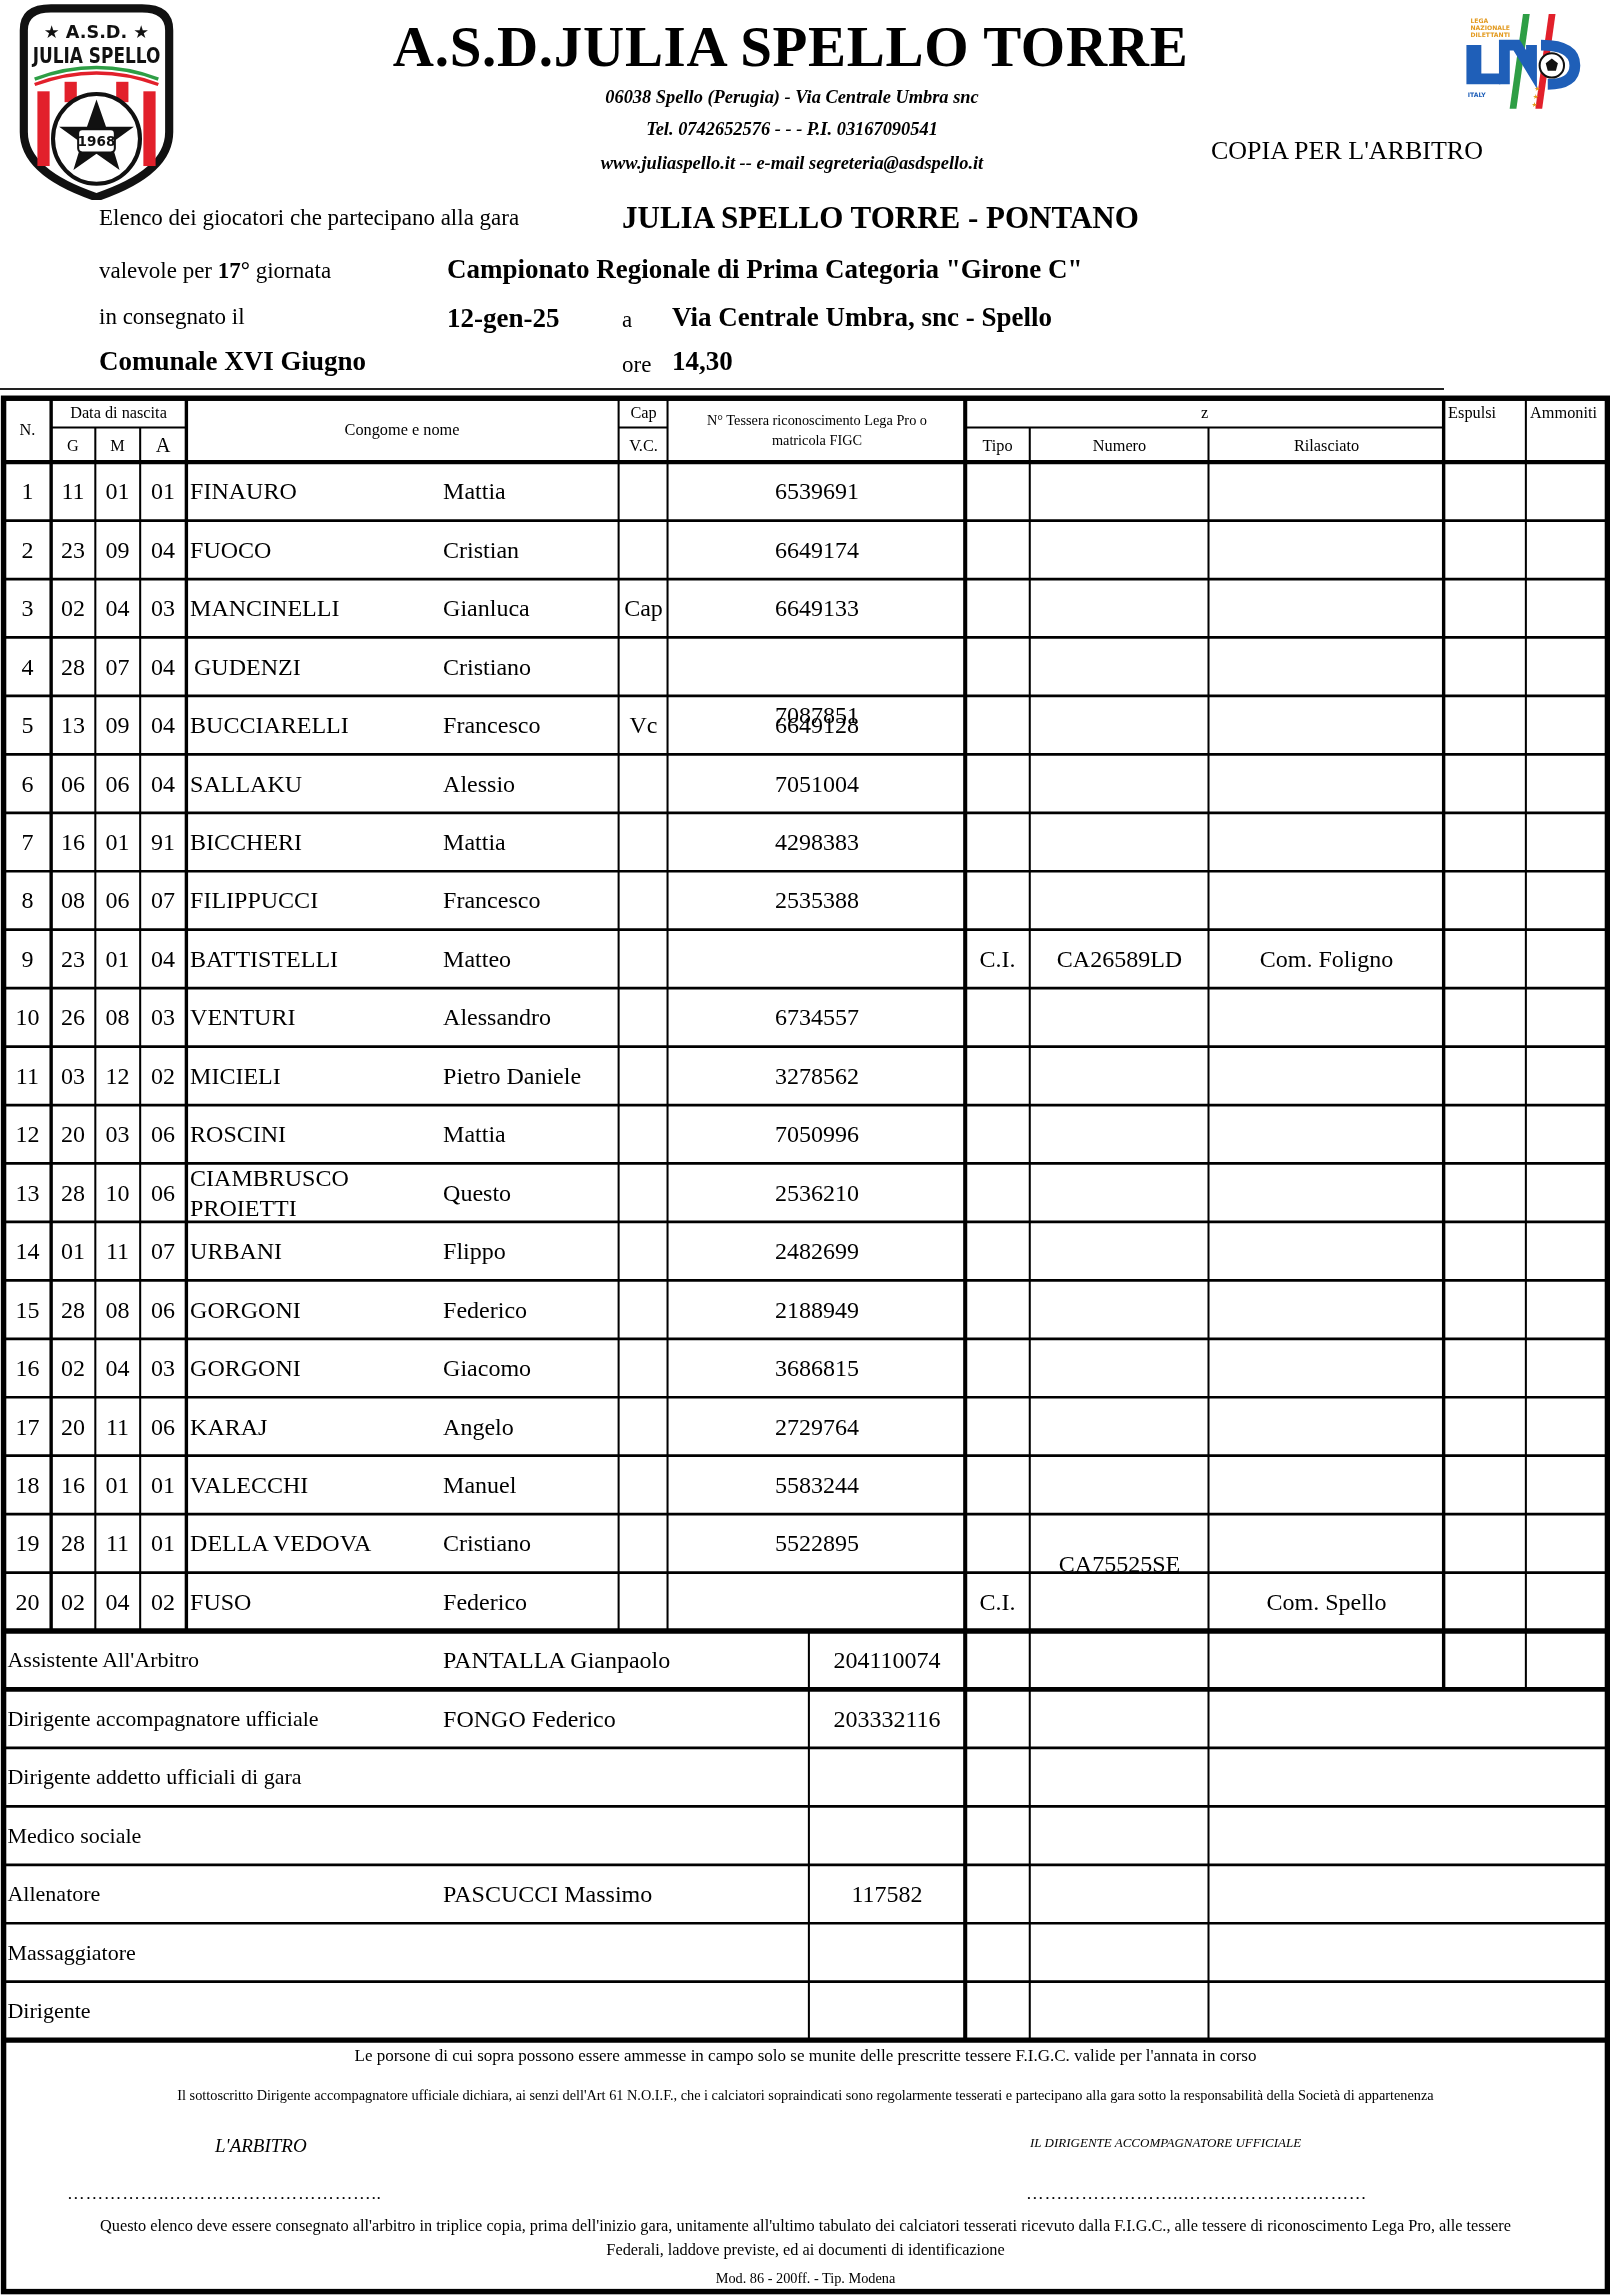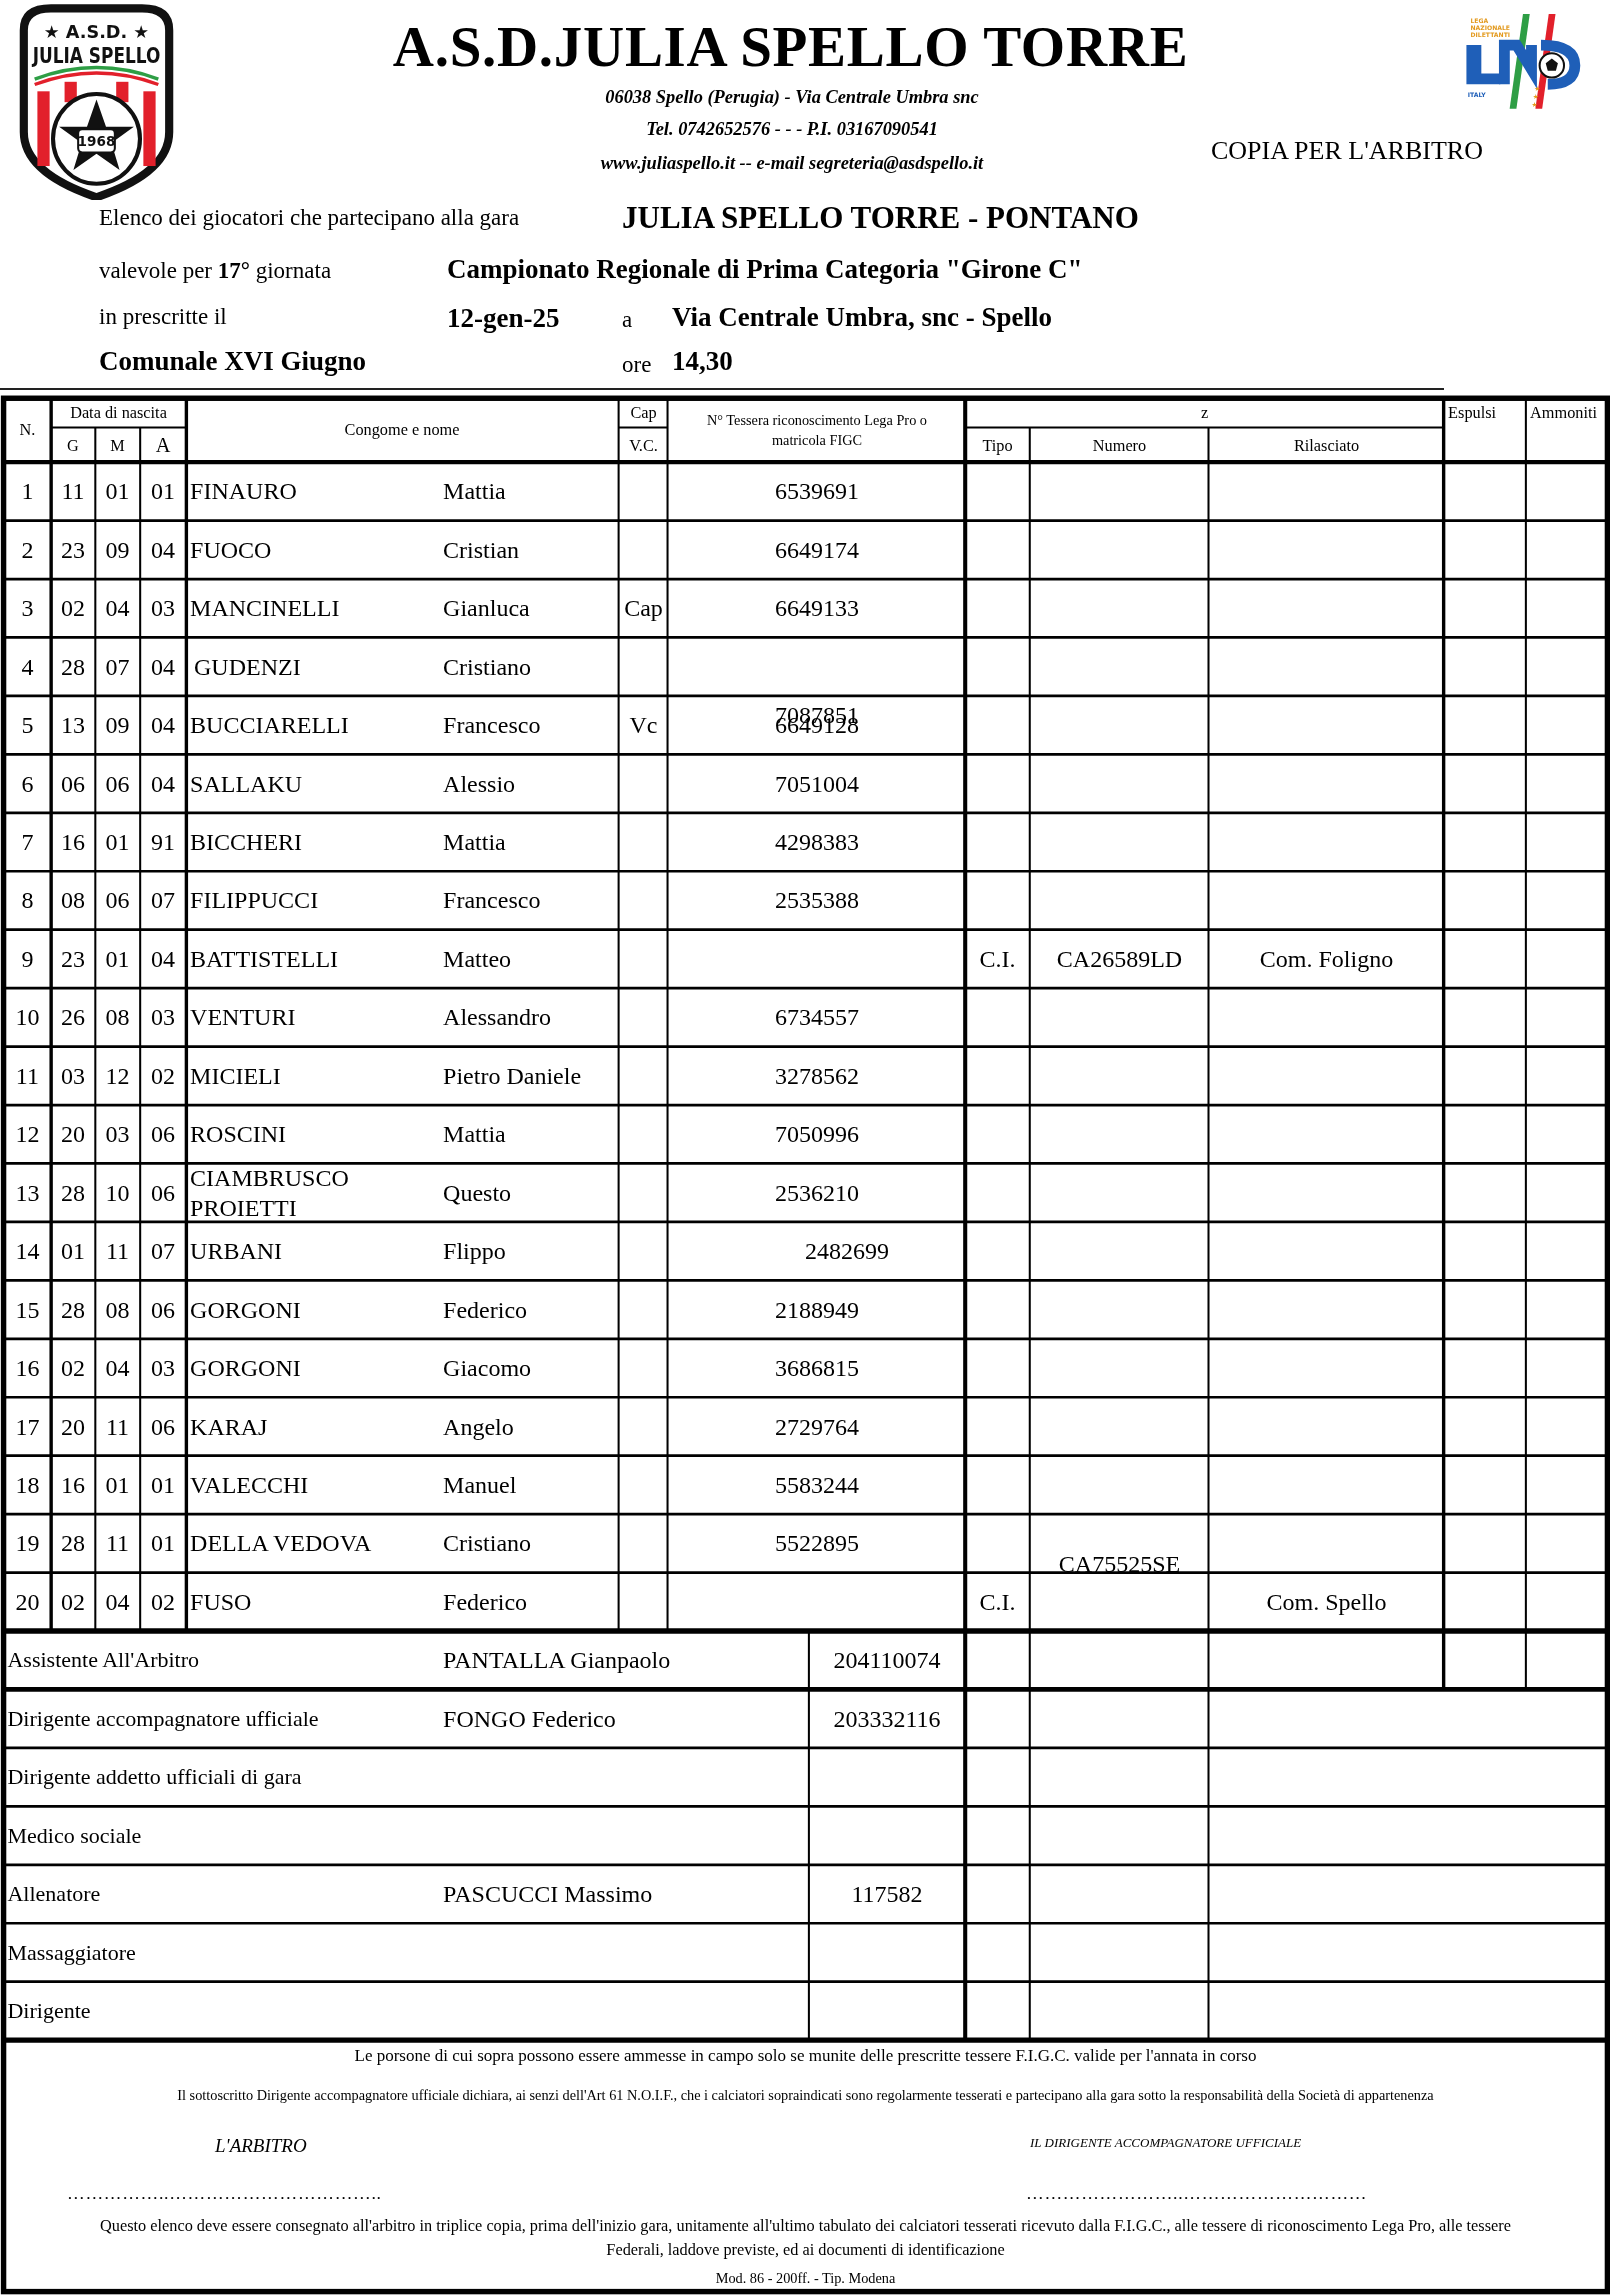--- a/index.html
+++ b/index.html
@@ -79,21 +79,21 @@
 <div class="abs copia">COPIA PER L'ARBITRO</div>
 
 <div class="abs meta-label" style="left:99px;top:205px;">Elenco dei giocatori che partecipano alla gara</div>
 <div class="abs meta-bold" style="left:622px;top:200px;font-size:31px;">JULIA SPELLO TORRE - PONTANO</div>
 
 <div class="abs meta-label" style="left:99px;top:258px;">
   <span>valevole per</span> <b>17°</b> <span>giornata</span>
 </div>
 <div class="abs meta-bold" style="left:447px;top:254px;">Campionato Regionale di Prima Categoria "Girone C"</div>
 
-<div class="abs meta-label" style="left:99px;top:304px;">in prescritte il</div>
+<div class="abs meta-label" style="left:99px;top:304px;">in consegnato il</div>
 <div class="abs meta-bold" style="left:447px;top:303px;">12-gen-25</div>
 <div class="abs meta-label" style="left:622px;top:307px;">a</div>
 <div class="abs meta-bold" style="left:672px;top:302px;">Via Centrale Umbra, snc - Spello</div>
 
 <div class="abs meta-bold" style="left:99px;top:346px;">Comunale XVI Giugno</div>
 <div class="abs meta-label" style="left:622px;top:352px;">ore</div>
 <div class="abs meta-bold" style="left:672px;top:346px;">14,30</div>
 
 <div class="abs hr-top"></div>
 
@@ -377,21 +377,21 @@
     <div class="cell c" style="left: 1526px; width: 82px; top: 1164px; height: 58px;"></div>
   </div>
     <div>
     <div class="cell c" style="left: 3.4px; width: 48px; top: 1222px; height: 58px;">14</div>
     <div class="cell c" style="left: 51px; width: 44px; top: 1222px; height: 58px;">01</div>
     <div class="cell c" style="left: 95px; width: 45px; top: 1222px; height: 58px;">11</div>
     <div class="cell c" style="left: 140px; width: 46px; top: 1222px; height: 58px;">07</div>
     <div class="cell l" style="left: 186px; width: 253px; top: 1222px; height: 58px;">URBANI</div>
     <div class="cell l" style="left: 439px; width: 179px; top: 1222px; height: 58px;">Flippo</div>
     <div class="cell c" style="left: 619px; width: 49px; top: 1222px; height: 58px;"></div>
-    <div class="cell c" style="left: 668px; width: 298px; top: 1222px; height: 58px; padding-left: 30px;">2482699</div>
+    <div class="cell c" style="left: 668px; width: 298px; top: 1222px; height: 58px;">2482699</div>
     <div class="cell c" style="left: 965px; width: 65px; top: 1222px; height: 58px;"></div>
     <div class="cell c" style="left: 1030px; width: 179px; top: 1222px; height: 58px;"></div>
     <div class="cell c" style="left: 1209px; width: 235px; top: 1222px; height: 58px;"></div>
     <div class="cell c" style="left: 1444px; width: 82px; top: 1222px; height: 58px;"></div>
     <div class="cell c" style="left: 1526px; width: 82px; top: 1222px; height: 58px;"></div>
   </div>
     <div>
     <div class="cell c" style="left: 3.4px; width: 48px; top: 1281px; height: 58px;">15</div>
     <div class="cell c" style="left: 51px; width: 44px; top: 1281px; height: 58px;">28</div>
     <div class="cell c" style="left: 95px; width: 45px; top: 1281px; height: 58px;">08</div>

